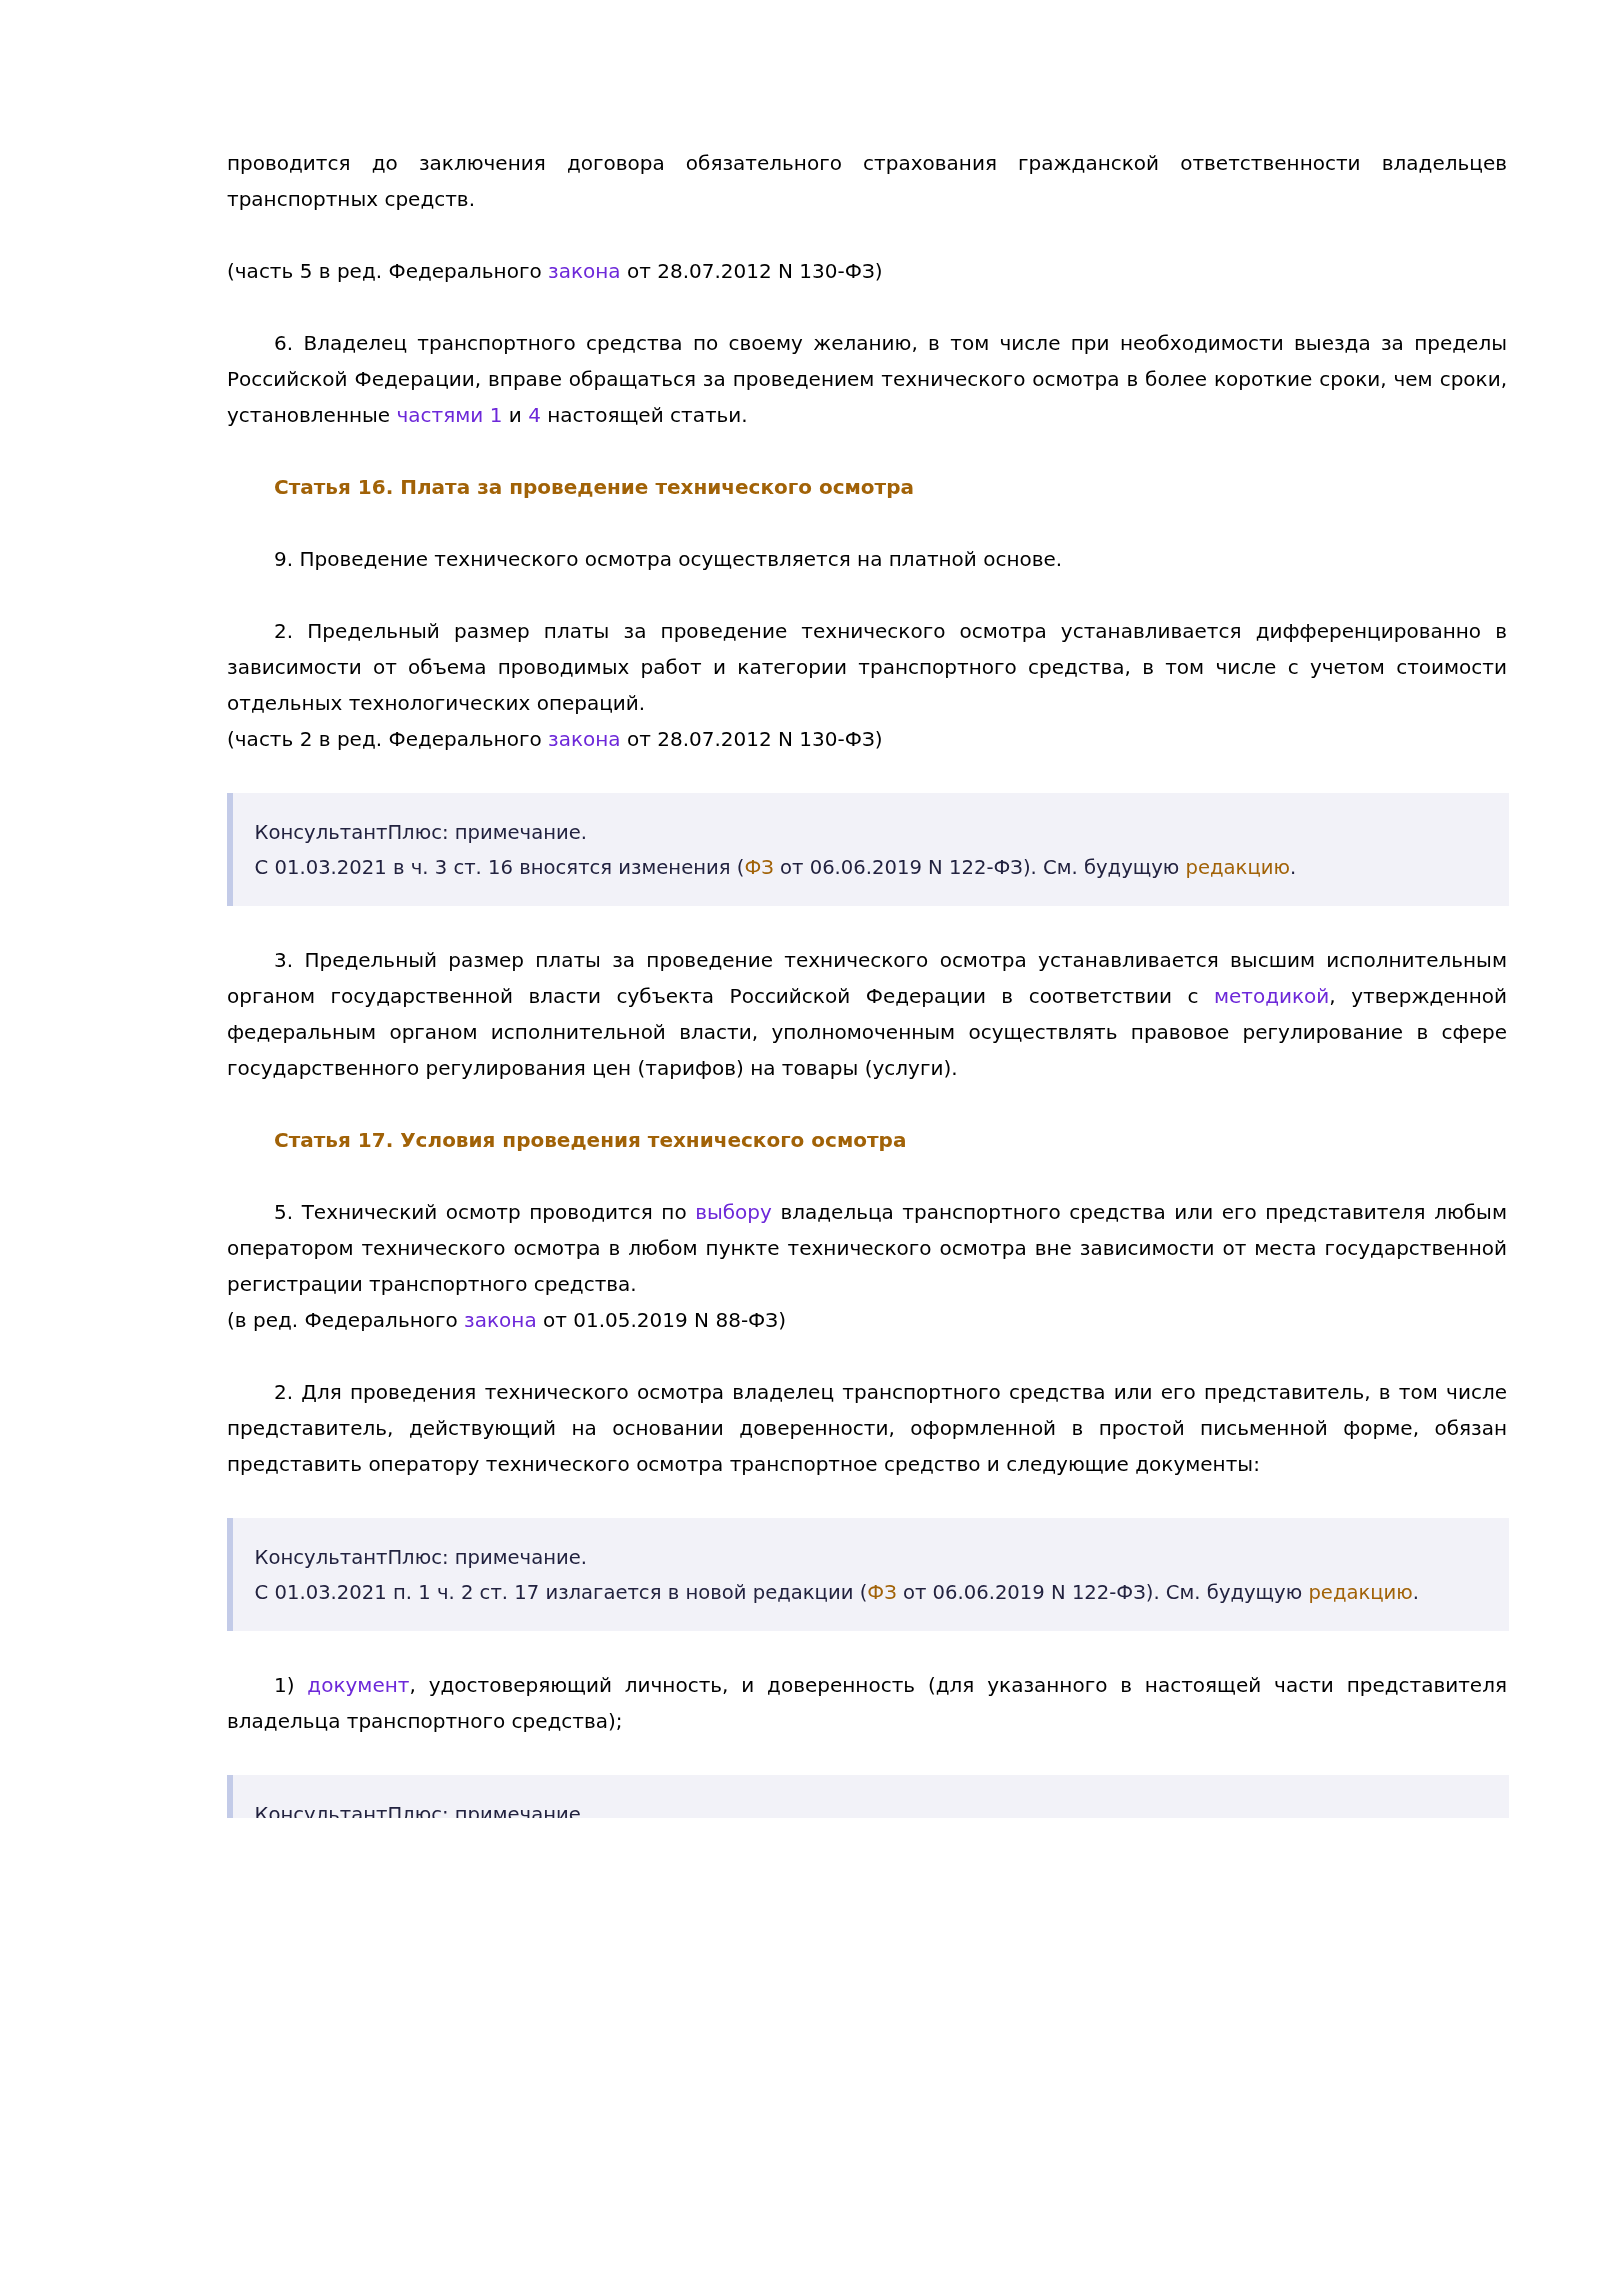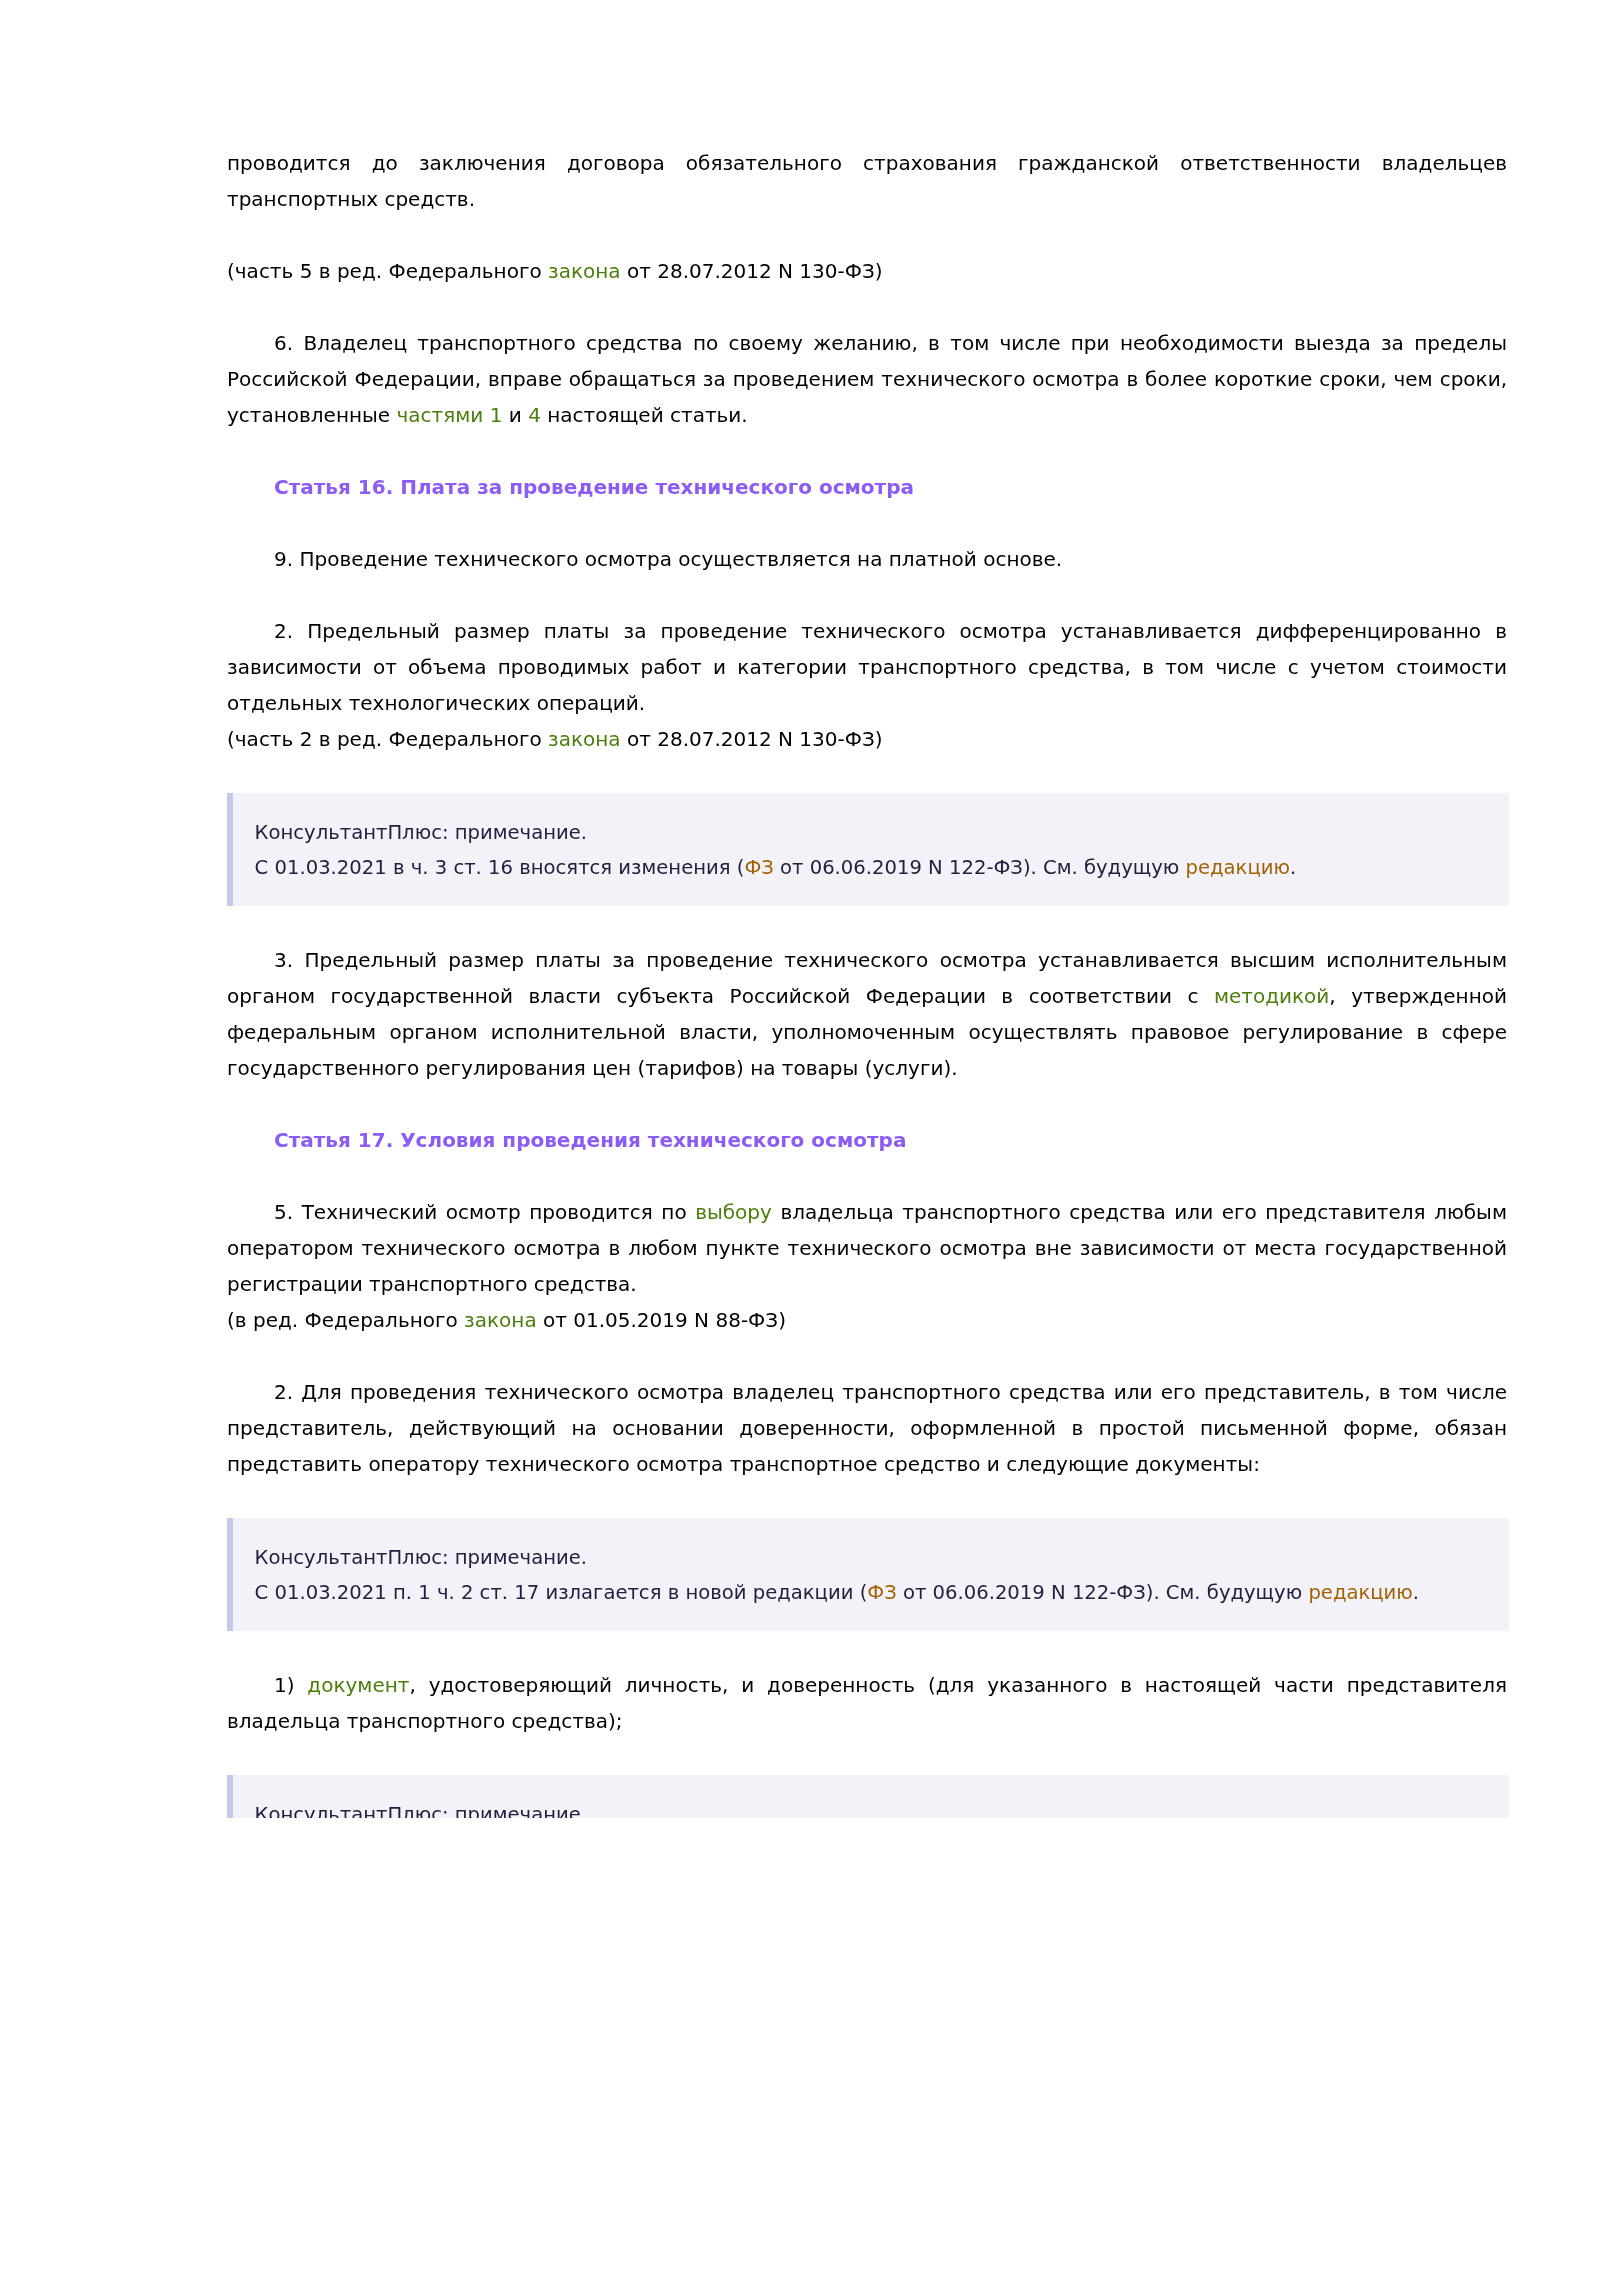--- a/index.html
+++ b/index.html
@@ -33,28 +33,28 @@
     word-spacing: 0px;
   }
   .p.ind { text-indent: 47px; }
   .p.last-left { text-align: left; }
   .gap-lg { height: 36px; }
 
   .heading {
     font-size: 20px;
     line-height: 36px;
     font-weight: bold;
-    color: #8b5cf6;
+    color: #a16207;
     margin: 0;
     text-indent: 0;
     padding-left: 47px;
   }
 
   a.lnk, .lnk {
-    color: #4d7c0f;
+    color: #6d28d9;
     text-decoration: none;
   }
 
   
   .note {
     background: #f2f2f8;
     border-left: 6.9px solid #c3cbe8;
     padding: 21.6px 19.6px 21.6px 21.6px;
     box-sizing: border-box;
     width: 1282px;

